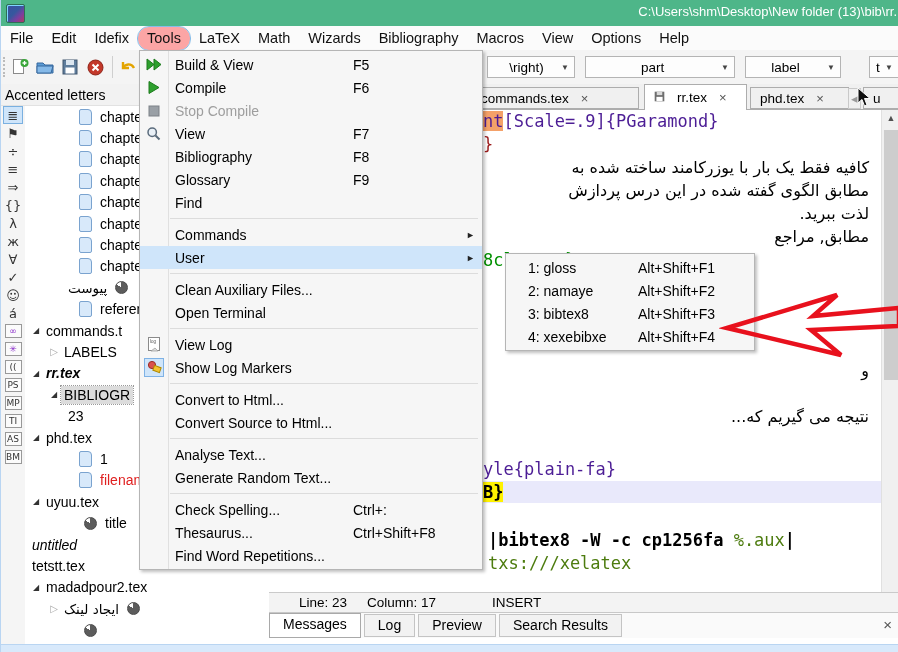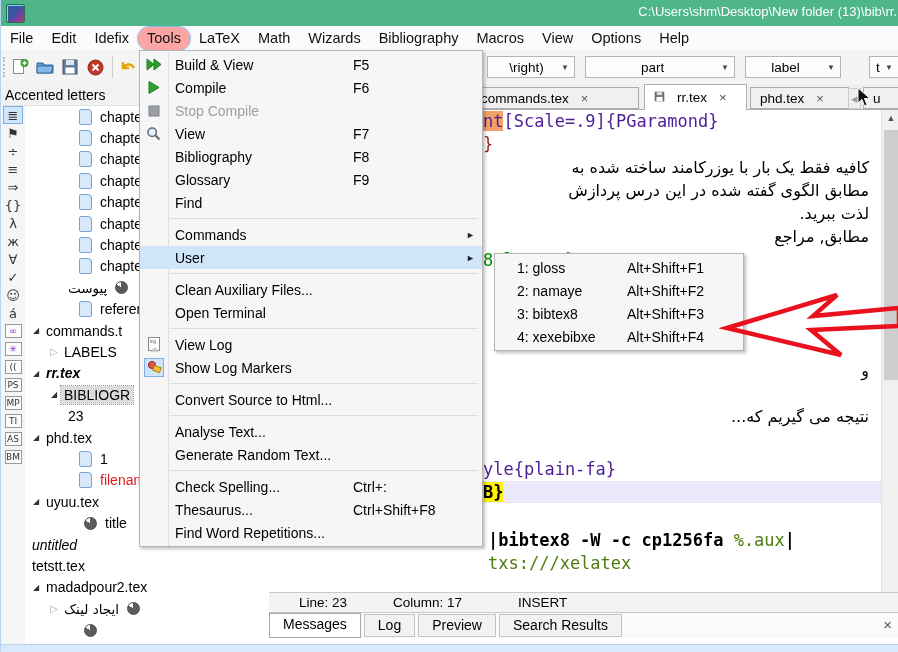--- a/index.html
+++ b/index.html
@@ -87,21 +87,21 @@
   .menu-item.hl{background:#cfe5fa;}
   .menu-item.disabled{color:#9e9e9e;}
   .mi-icon{position:absolute;left:4px;top:2px;width:20px;height:19px;display:flex;align-items:center;justify-content:center;box-sizing:border-box;}
   .mi-icon.checked{background:#cfe5fa;border:1px solid #7fb2e5;}
   .mi-label{position:absolute;left:35px;white-space:nowrap;text-align:center;}
   .mi-shortcut{position:absolute;left:213px;white-space:nowrap;}
   .mi-sub{position:absolute;right:7px;font-size:9px;color:#222;}
   .menu-sep{height:9px;position:relative;}
   .menu-sep div{position:absolute;left:30px;right:4px;top:4px;height:1px;background:#dcdcdc;}
   
-  #user-submenu{position:absolute;left:493px;top:253px;width:250px;background:#f6f6f6;border:1px solid #b5b5b5;
+  #user-submenu{position:absolute;left:504px;top:253px;width:250px;background:#f6f6f6;border:1px solid #b5b5b5;
                 box-shadow:2px 2px 3px rgba(0,0,0,0.25);z-index:21;box-sizing:border-box;padding:2px 0;}
   .sm-item{position:relative;height:23px;display:flex;align-items:center;font-size:14px;color:#000;}
   .sm-label{position:absolute;left:22px;} .sm-shortcut{position:absolute;left:132px;}
   
   #red-arrow{position:absolute;left:718px;top:256px;z-index:50;pointer-events:none;}
   #mouse-cursor{position:absolute;left:856px;top:87px;z-index:60;pointer-events:none;}
 </style>
 </head>
 <body>
 
@@ -360,21 +360,21 @@
     </div>
 
   <div id="vscroll">
     <div class="sc-arrow" style="top:0;">▲</div>
     <div id="sc-thumb"></div>
     <div class="sc-arrow" style="bottom:0;">▼</div>
   </div>
 
   <div id="statusbar">
     <span style="margin-left:30px;">Line: 23</span>
-    <span style="margin-left:46px;">Column: 17</span>
+    <span style="margin-left:20px;">Column: 17</span>
     <span style="margin-left:56px;">INSERT</span>
   </div>
 
   <div id="bottombar">
     <span id="bp-close">×</span>
   <div class="bt-tab active">Messages</div>
       <div class="bt-tab">Log</div>
       <div class="bt-tab">Preview</div>
       <div class="bt-tab">Search Results</div>
     </div>
@@ -470,20 +470,23 @@
             <circle cx="5" cy="5" r="3.6" fill="#d9534f" stroke="#9c2c28"></circle>
             <rect x="6.5" y="6.5" width="7" height="5" transform="rotate(20 10 9)" fill="#f4c430" stroke="#b08900"></rect>
           </svg>
         </span>
         <span class="mi-label">Show Log Markers</span>
       </div>
       <div class="menu-sep">
         <div></div>
       </div>
       <div class="menu-item">
+        <span class="mi-label">Convert to Html...</span>
+      </div>
+      <div class="menu-item">
         <span class="mi-label">Convert Source to Html...</span>
       </div>
       <div class="menu-sep">
         <div></div>
       </div>
       <div class="menu-item">
         <span class="mi-label">Analyse Text...</span>
       </div>
       <div class="menu-item">
         <span class="mi-label">Generate Random Text...</span>

